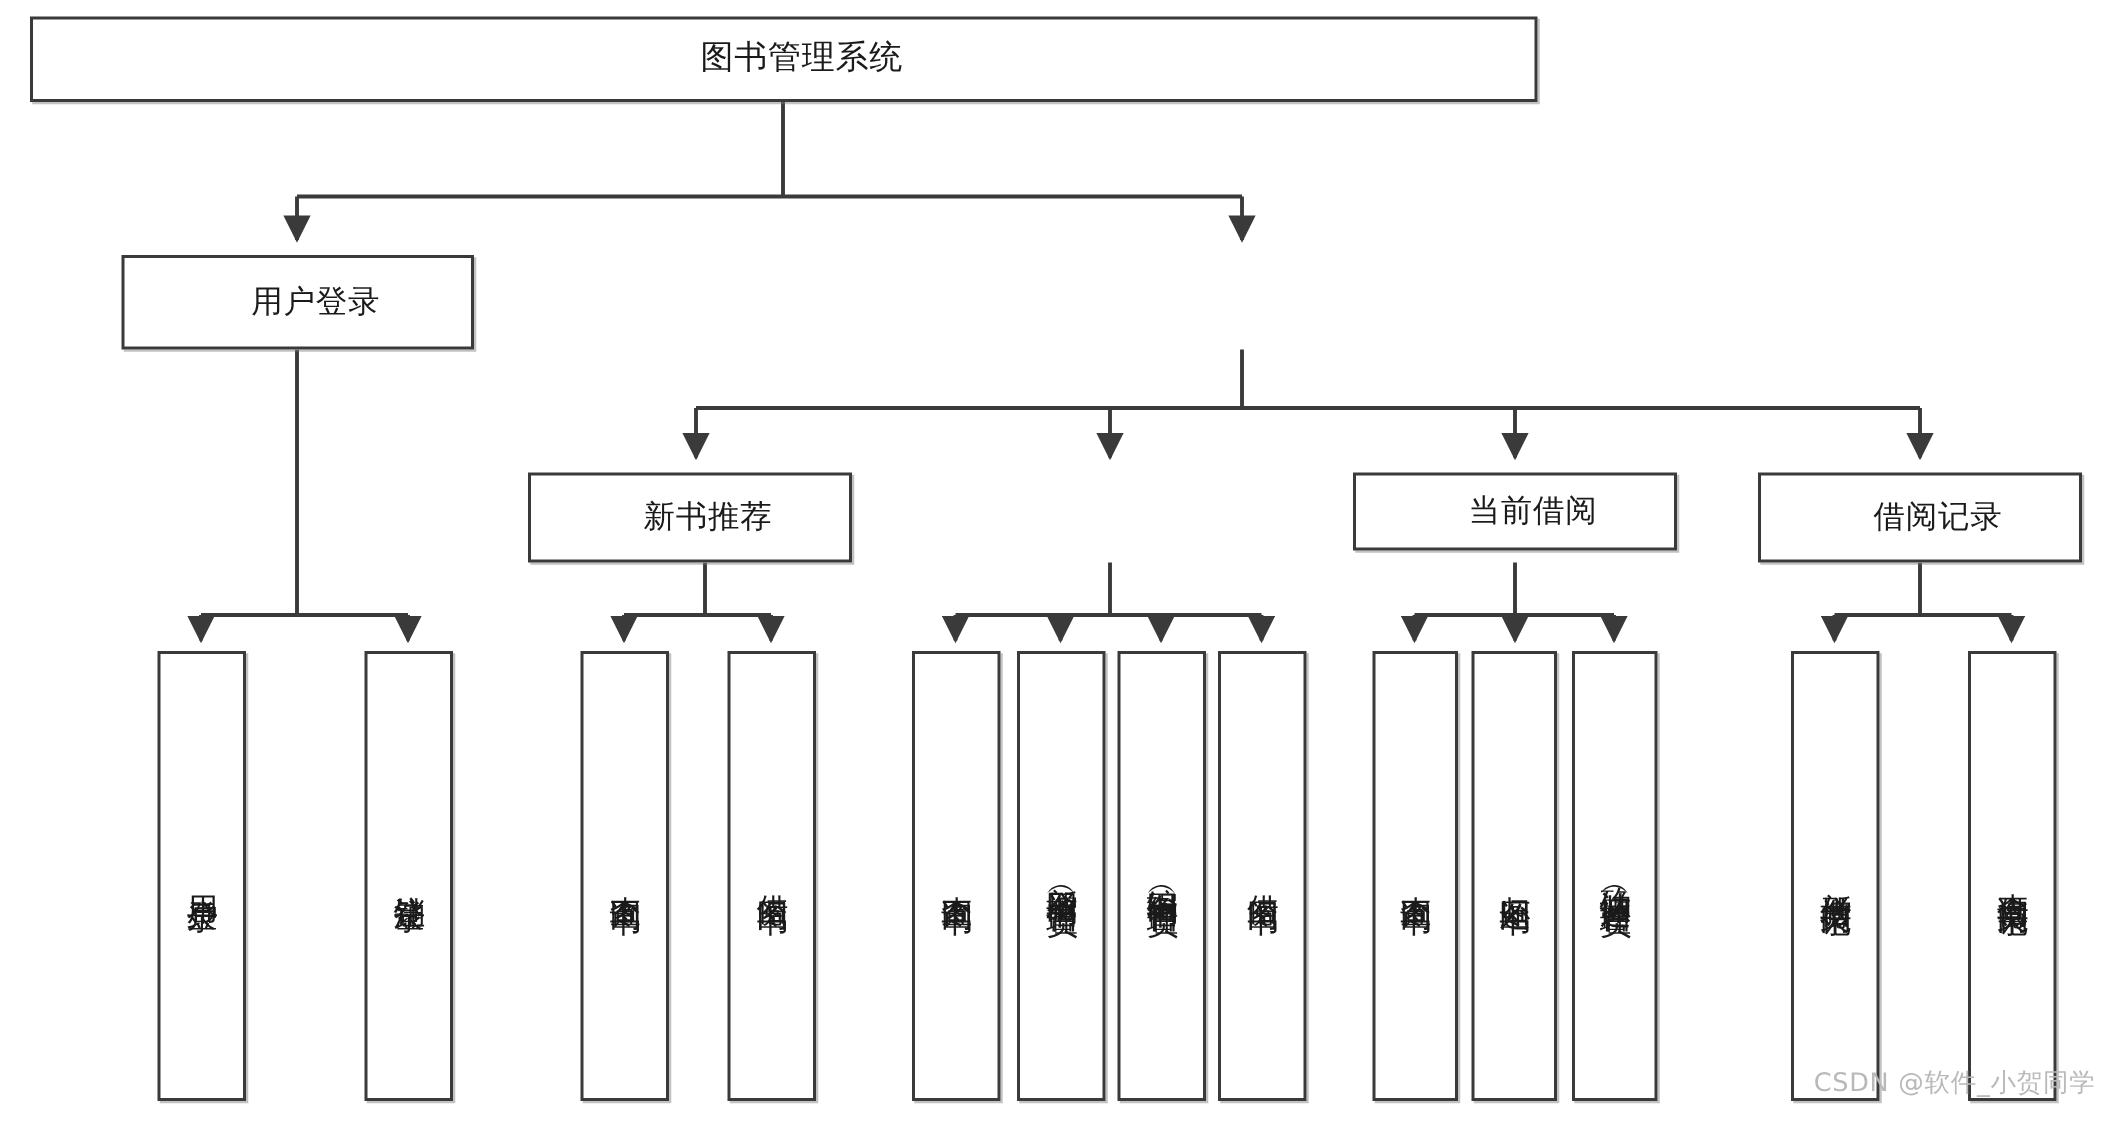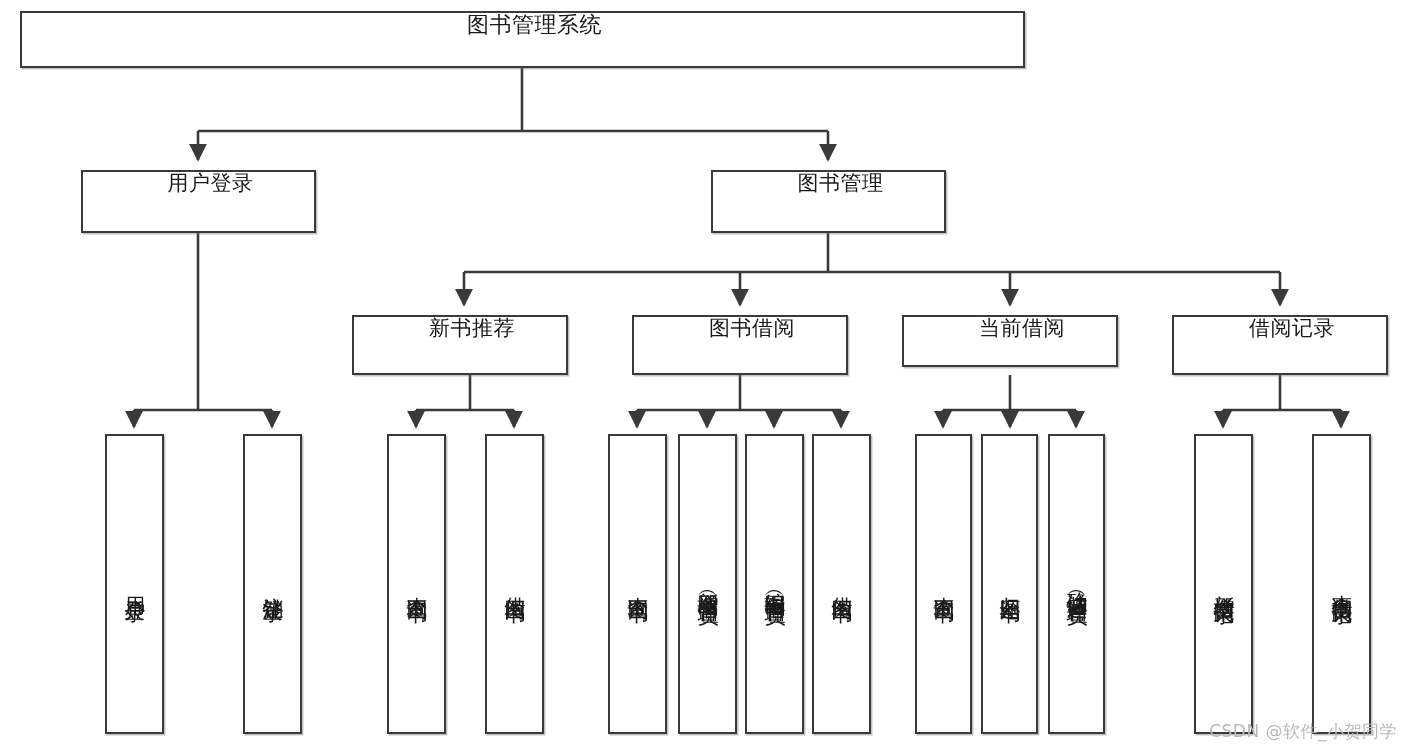--- a/index.html
+++ b/index.html
@@ -22,21 +22,21 @@
     height:747px;
     pointer-events:none;
   }
   .node{
     position:absolute;
     box-sizing:border-box;
     background:#ffffff;
     border:2px solid #3a3a3a;
     box-shadow:1.5px 1.5px 0 rgba(120,120,120,0.45);
     display:flex;
-    align-items:flex-start;
+    align-items:center;
     justify-content:center;
     color:#1a1a1a;
     z-index:3;
     padding-left:24px;
   }
   .node .lbl{
     display:block;
     text-align:center;
     line-height:1.12;
     letter-spacing:0.5px;
@@ -56,21 +56,21 @@
     text-orientation:upright;
     font-size:21px;
     line-height:1.1;
     letter-spacing:2px;
     white-space:normal;
     max-height:100%;
   }
   .watermark{
     position:absolute;
     right:8px;
-    bottom:4px;
+    bottom:14px;
     font-size:17px;
     color:#b9b9b9;
     letter-spacing:0.5px;
     z-index:9;
     white-space:nowrap;
     font-family:"DejaVu Sans","Liberation Sans",sans-serif;
   }
 </style>
 </head>
 <body>
@@ -127,29 +127,23 @@
     </g>
   </svg>
 
   <div class="node horiz root" style="left:20px; top:11px; width:1005px; height:57px;">
     <span class="lbl">图书管理系统</span>
   </div>
 
   <div class="node horiz" style="left:81px; top:170px; width:235px; height:63px;">
     <span class="lbl">用户登录</span>
   </div>
-  <div class="node horiz" style="left:711px; top:170px; width:235px; height:63px;">
-    <span class="lbl">图书管理</span>
-  </div>
 
   <div class="node horiz" style="left:352px; top:315px; width:216px; height:60px;">
     <span class="lbl">新书推荐</span>
-  </div>
-  <div class="node horiz" style="left:632px; top:315px; width:216px; height:60px;">
-    <span class="lbl">图书借阅</span>
   </div>
   <div class="node horiz" style="left:902px; top:315px; width:216px; height:52px;">
     <span class="lbl">当前借阅</span>
   </div>
   <div class="node horiz" style="left:1172px; top:315px; width:216px; height:60px;">
     <span class="lbl">借阅记录</span>
   </div>
 
   <div class="node vert" style="left:105px; top:434px; width:59px; height:300px;">
     <span class="lbl">用户登录</span>

